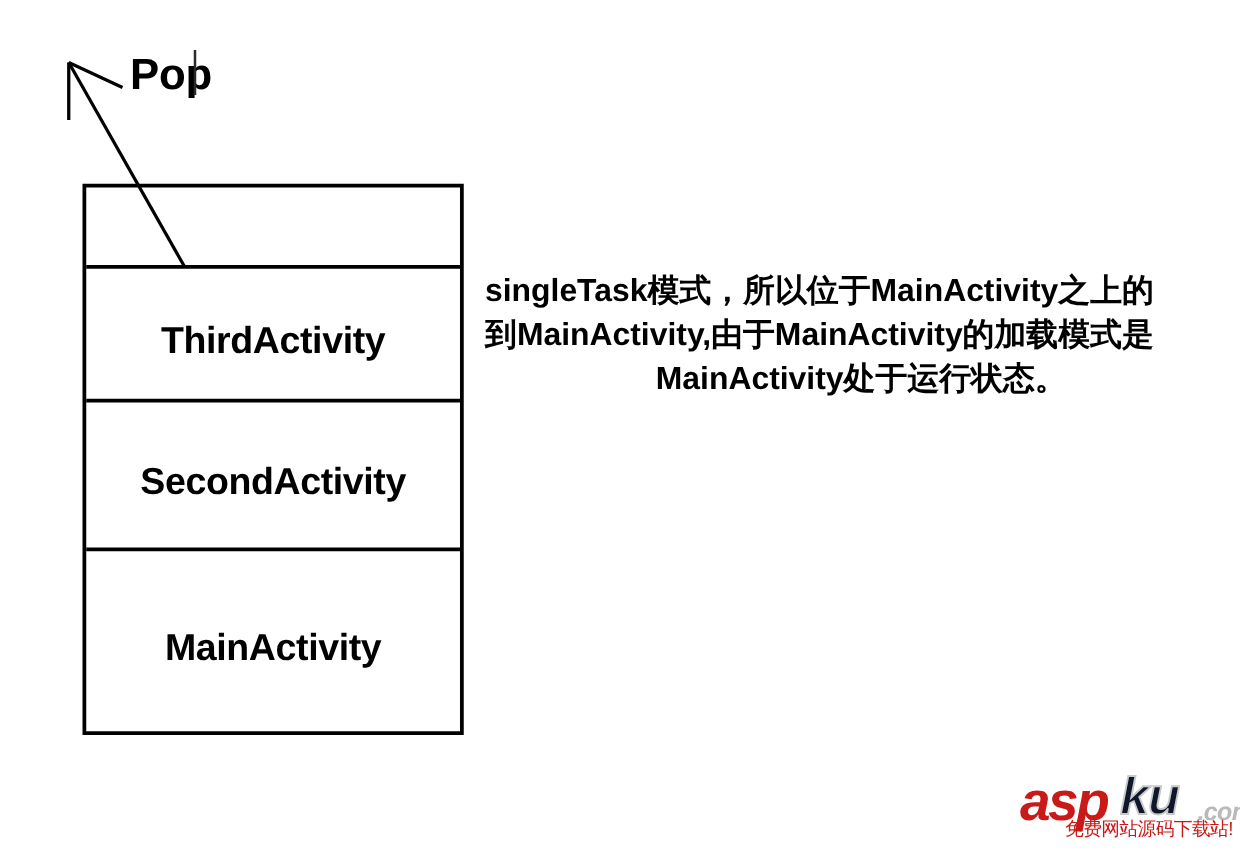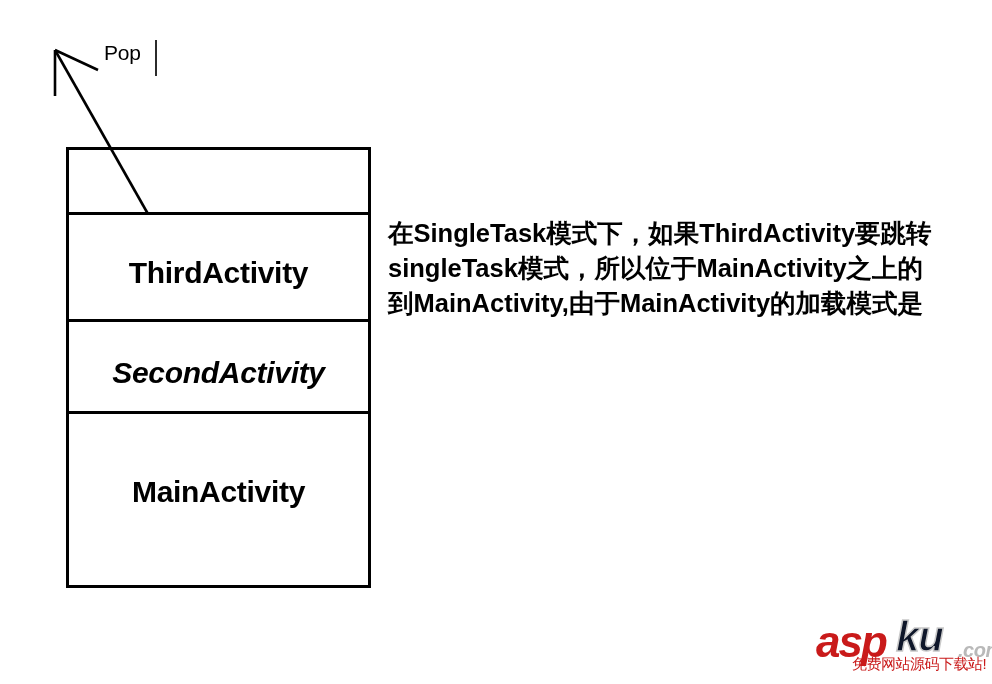--- a/index.html
+++ b/index.html
@@ -30,22 +30,22 @@
     left: 40px;
     top: 38px;
     width: 130px;
     height: 190px;
     pointer-events: none;
   }
   .pop-label {
     position: absolute;
     left: 104px;
     top: 42px;
-    font-size: 21px;
-    font-weight: normal;
+    font-size: 35px;
+    font-weight: bold;
     letter-spacing: -0.2px;
     line-height: 1;
     white-space: nowrap;
   }
   .pop-caret {
     position: absolute;
     left: 155px;
     top: 40px;
     width: 2px;
     height: 36px;
@@ -67,21 +67,21 @@
     box-sizing: border-box;
     position: relative;
     display: flex;
     align-items: center;
     justify-content: center;
     border-bottom: 3px solid #000000;
   }
   .stack-cell:last-child { border-bottom: 0; text-align: right; }
   .cell-empty   { height: 65px; }
   .cell-third   { height: 107px; }
-  .cell-second  { height: 92px; font-style: italic; }
+  .cell-second  { height: 119px; }
   .cell-main    { height: 140px; }
 
   .cell-label {
     font-size: 30px;
     font-weight: bold;
     letter-spacing: -0.3px;
     line-height: 1;
     white-space: nowrap;
     margin-top: 12px;
   }
@@ -191,23 +191,23 @@
     </div>
     <div class="stack-cell cell-second">
       <span class="cell-label">SecondActivity</span>
     </div>
     <div class="stack-cell cell-main">
       <span class="cell-label">MainActivity</span>
     </div>
   </div>
 
   <div class="description">
-    <span class="dline l1">在SingleTask模式下，如果ThirdActivity要跳转</span>
     <span class="dline l3">singleTask模式，所以位于MainActivity之上的</span>
     <span class="dline l2">到MainActivity,由于MainActivity的加载模式是</span>
+    <span class="dline l5">MainActivity处于运行状态。</span>
   </div>
 
   <div class="watermark">
     <span class="wm-asp">asp</span>
     <span class="wm-ku">ku</span>
     <span class="wm-com">.com</span>
     <span class="wm-sub">免费网站源码下载站!</span>
   </div>
 
 </div>

